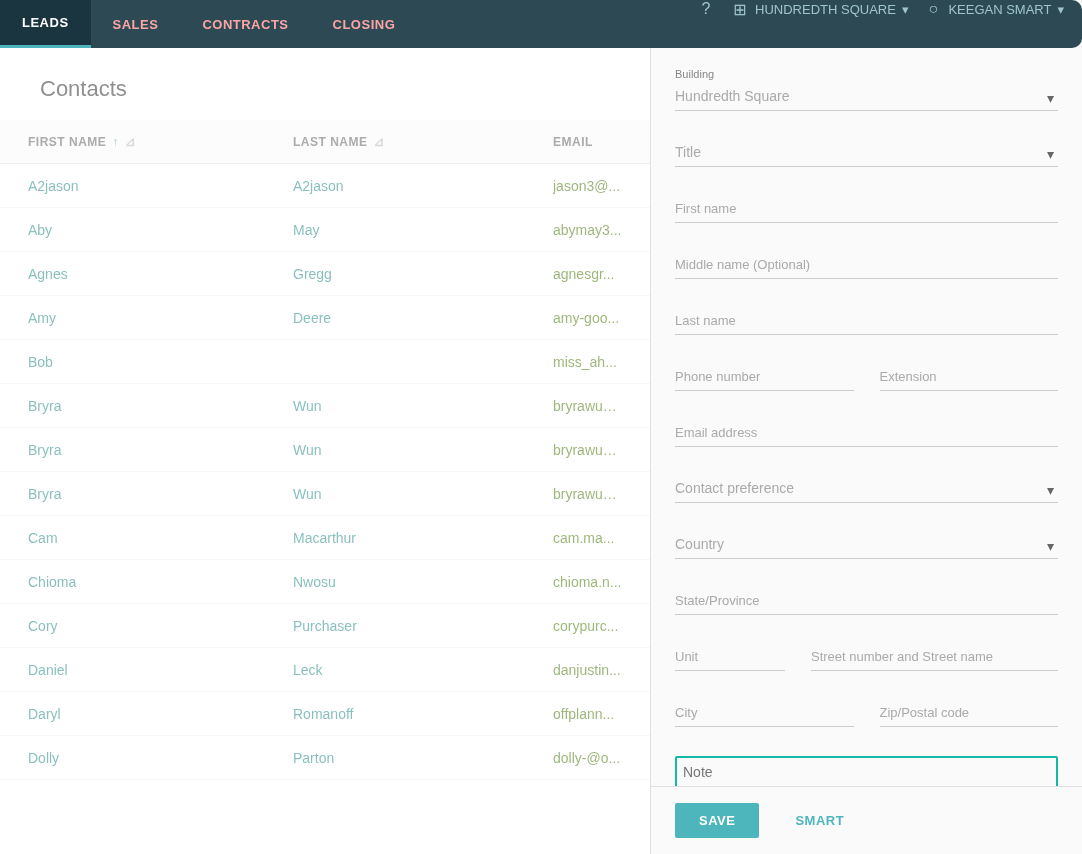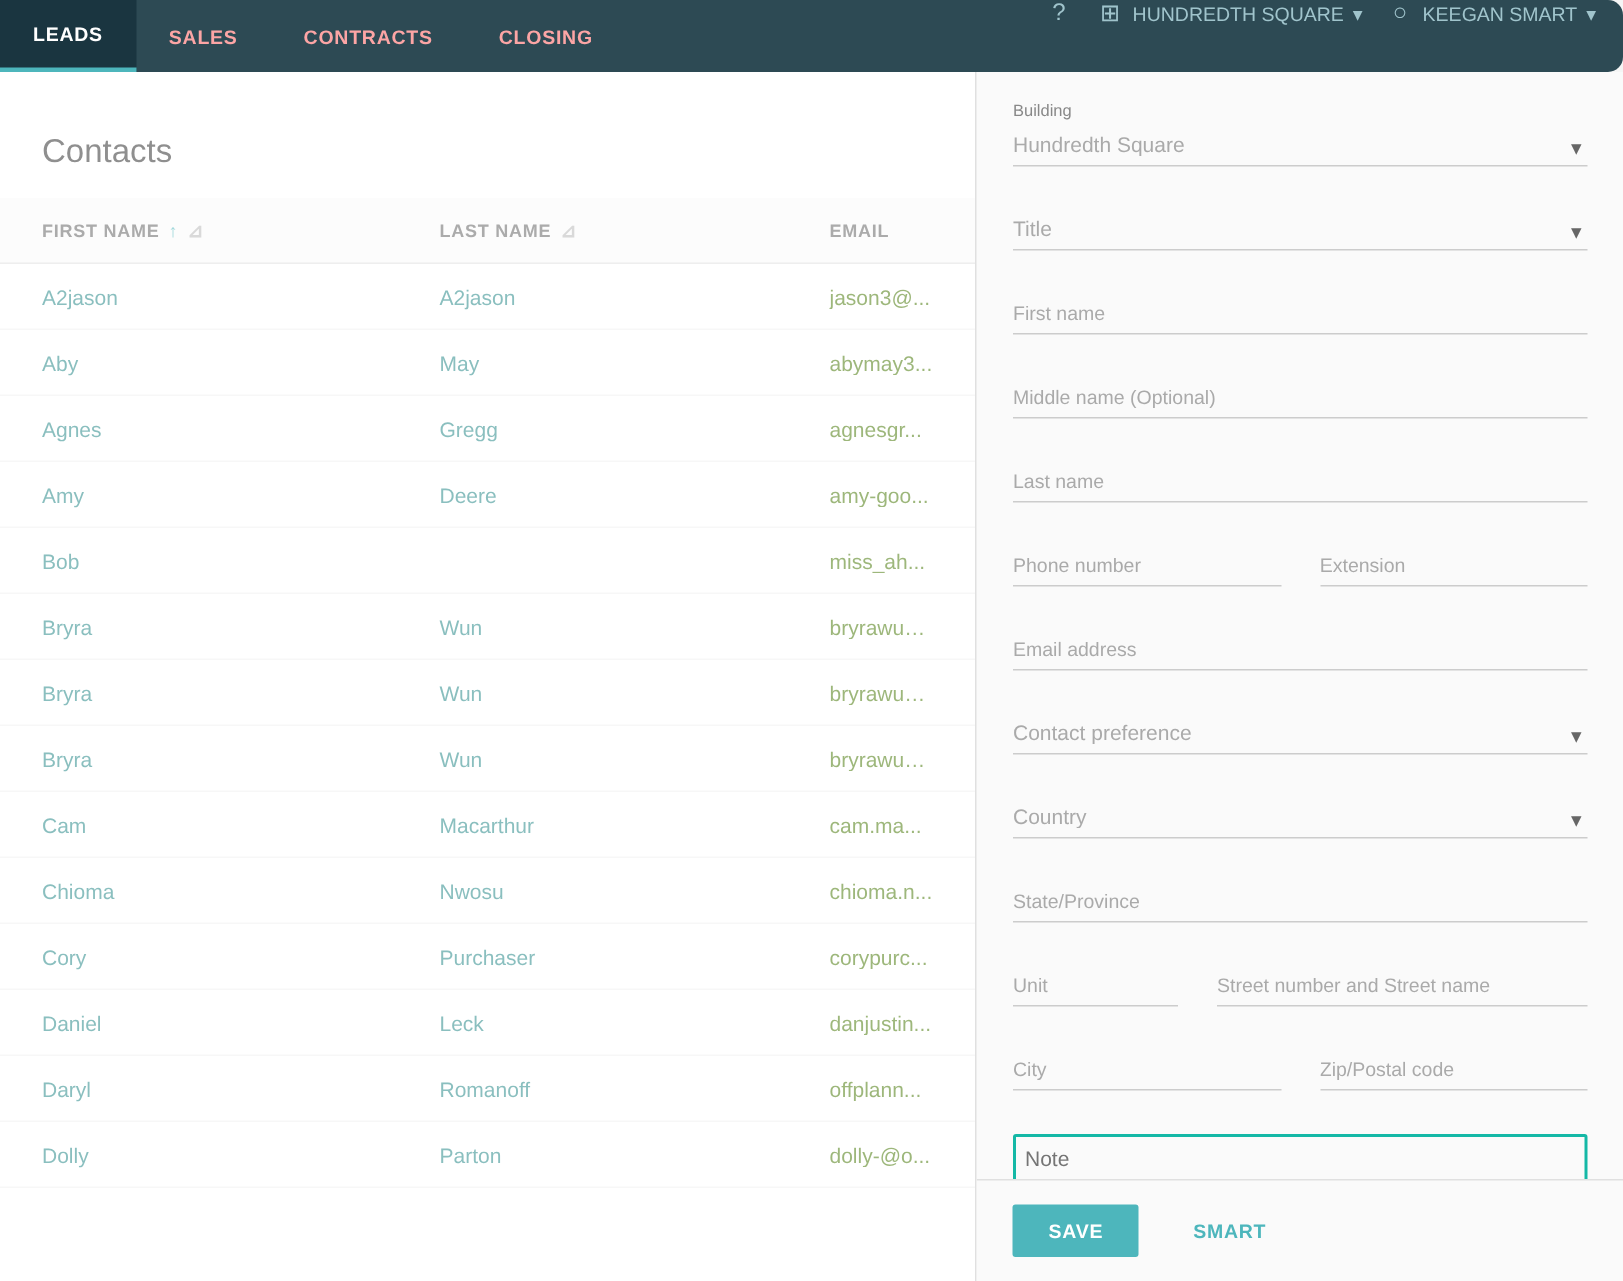--- a/index.html
+++ b/index.html
@@ -12,21 +12,21 @@
     .nav-right { margin-left: auto; display: flex; align-items: center; gap: 16px; padding-right: 18px; }
     .nav-right-item { color: #a0c4cc; font-size: 13px; display: flex; align-items: center; gap: 6px; cursor: pointer; }
     .nav-icon { width: 18px; height: 18px; display: inline-flex; align-items: center; justify-content: center; font-size: 16px; }
 
     
     .main { display: flex; flex: 1; overflow: hidden; }
 
     
     .left-panel { flex: 1; background: #fff; overflow: hidden; position: relative; }
     .left-panel-overlay { position: absolute; inset: 0; background: rgba(255,255,255,0.45); z-index: 1; pointer-events: none; }
-    .page-title { font-size: 22px; color: #333; padding: 28px 28px 18px; font-weight: 400; margin-top: 12px; }
+    .page-title { font-size: 22px; color: #333; padding: 28px 40px 18px; font-weight: 400; }
     .table-header { display: flex; align-items: center; padding: 0 28px; border-bottom: 1px solid #e0e0e0; height: 44px; background: #f9f9f9; }
     .th { font-size: 12px; font-weight: 700; color: #666; text-transform: uppercase; letter-spacing: 0.5px; display: flex; align-items: center; gap: 6px; }
     .th-first { width: 265px; }
     .th-last { width: 260px; }
     .th-email { flex: 1; }
     .filter-icon { color: #bbb; font-size: 13px; cursor: pointer; }
     .sort-icon { color: #4db6bc; font-size: 12px; }
     .table-body { overflow-y: auto; height: calc(100% - 130px); }
     .table-row { display: flex; align-items: center; padding: 0 28px; height: 44px; border-bottom: 1px solid #f0f0f0; cursor: pointer; }
     .td { font-size: 14px; }

